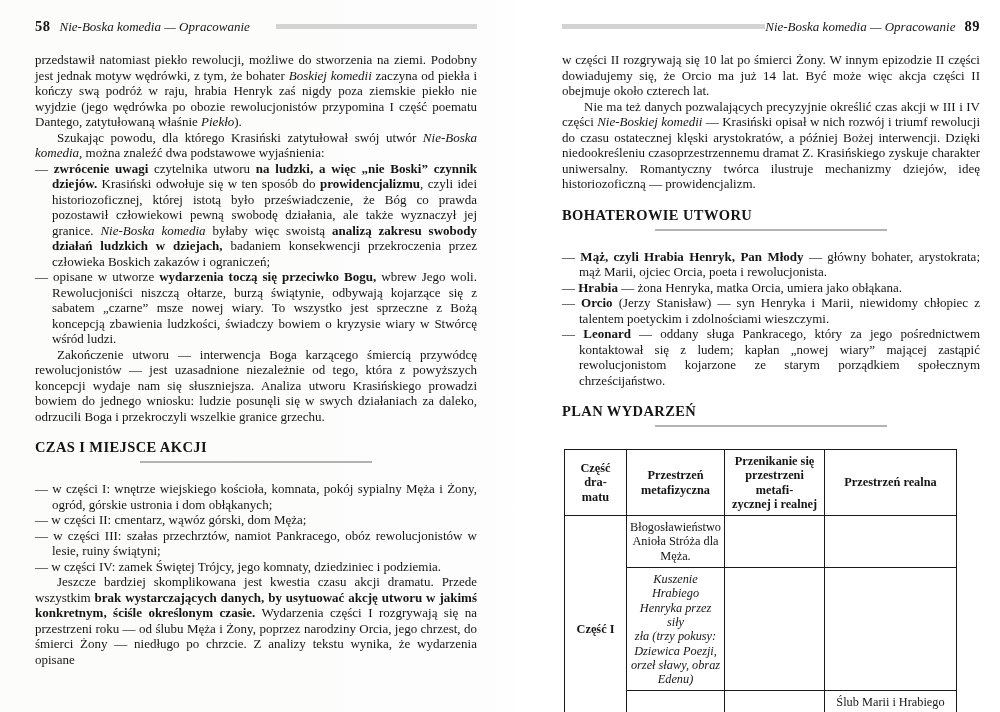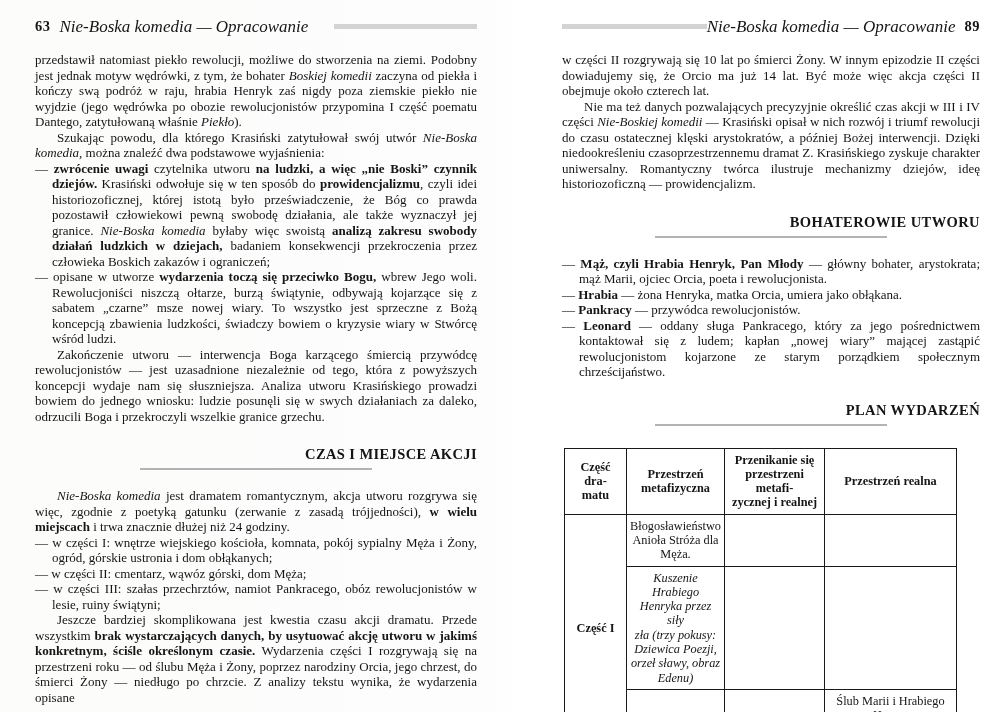--- a/index.html
+++ b/index.html
@@ -6,91 +6,91 @@
   .book{
     position:relative;width:1000px;height:712px;overflow:hidden;
     background:linear-gradient(90deg,#fcfcfb 0%,#fdfdfd 49%,#ffffff 52%,#ffffff 100%);
     font-family:"Liberation Serif","DejaVu Serif",serif;color:#151515;
   }
   .page{position:absolute;top:18px;}
   .page-left{left:35px;width:442px;}
   .page-right{left:562px;width:418px;}
   .page-header{display:flex;align-items:center;height:17px;}
   .pagenum{font-weight:bold;font-size:14.5px;letter-spacing:.5px;}
-  .running-title{font-style:italic;font-size:17px;white-space:nowrap;}
+  .running-title{font-style:italic;font-size:13px;white-space:nowrap;}
   .page-left .running-title{margin-left:9px;}
   .page-right .running-title{margin-right:9px;}
   .header-bar{width:220px;height:5px;background:#d3d3d3;align-self:center;}
   .page-left .header-bar{margin-left:26px;}
   .page-right .header-bar{margin-right:auto;}
   .page-body{margin-top:17px;}
   .para{margin:0;text-align:justify;font-size:13px;line-height:15.5px;hyphens:auto;}
   .para.indent{text-indent:22px;}
   .para.bullet{padding-left:17px;text-indent:-17px;}
   .b{font-weight:bold;}
   .i{font-style:italic;}
-  .heading{margin:22px 0 18px;text-align:right;}
+  .heading{margin:15px 0 18px;text-align:left;}
   .heading-text{font-weight:bold;font-size:14.5px;letter-spacing:.4px;}
   .heading-rule{width:232px;height:2px;background:#b3b3b3;margin:5px auto 0;}
   table.plan{border-collapse:collapse;margin-top:22px;margin-left:2px;
     font-size:12.3px;line-height:14.3px;table-layout:fixed;}
   table.plan th,table.plan td{
     border:1.5px solid #1a1a1a;text-align:center;vertical-align:middle;
     padding:4px 3px;white-space:pre-line;}
   table.plan th{font-weight:bold;}
   td.rowlabel{font-weight:bold;}
   tr.r1 td{height:42px;font-family:Liberation Serif, serif;}
   tr.r2 td{height:84px;font-style:italic;}
   tr.r3 td{height:40px;}
 </style>
 </head>
 <body>
 
 <div class="book">
 
   <div class="page page-left">
     <div class="page-header">
-      <span class="pagenum">63</span>
+      <span class="pagenum">58</span>
       <span class="running-title">Nie-Boska komedia — Opracowanie</span>
       <span class="header-bar"></span>
     </div>
     <div class="page-body" id="left-body">
         <p class="para">przedstawił natomiast piekło rewolucji, możliwe do stworzenia na ziemi. Podobny jest jednak motyw wędrówki, z tym, że bohater <span class="i">Boskiej komedii</span> zaczyna od piekła i kończy swą podróż w raju, hrabia Henryk zaś nigdy poza ziemskie piekło nie wyjdzie (jego wędrówka po obozie rewolucjonistów przypomina I część poematu Dantego, zatytułowaną właśnie <span class="i">Piekło</span>).</p>
         <p class="para indent">Szukając powodu, dla którego Krasiński zatytułował swój utwór <span class="i">Nie-Boska komedia,</span> można znaleźć dwa podstawowe wyjaśnienia:</p>
         <p class="para bullet">— <span class="b">zwrócenie uwagi</span> czytelnika utworu <span class="b">na ludzki, a więc „nie Boski” czynnik dziejów.</span> Krasiński odwołuje się w ten sposób do <span class="b">prowidencjalizmu</span>, czyli idei historiozoficznej, której istotą było przeświadczenie, że Bóg co prawda pozostawił człowiekowi pewną swobodę działania, ale także wyznaczył jej granice. <span class="i">Nie-Boska komedia</span> byłaby więc swoistą <span class="b">analizą zakresu swobody działań ludzkich w dziejach,</span> badaniem konsekwencji przekroczenia przez człowieka Boskich zakazów i ograniczeń;</p>
         <p class="para bullet">— opisane w utworze <span class="b">wydarzenia toczą się przeciwko Bogu,</span> wbrew Jego woli. Rewolucjoniści niszczą ołtarze, burzą świątynie, odbywają kojarzące się z sabatem „czarne” msze nowej wiary. To wszystko jest sprzeczne z Bożą koncepcją zbawienia ludzkości, świadczy bowiem o kryzysie wiary w Stwórcę wśród ludzi.</p>
         <p class="para indent">Zakończenie utworu — interwencja Boga karzącego śmiercią przywódcę rewolucjonistów — jest uzasadnione niezależnie od tego, która z powyższych koncepcji wydaje nam się słuszniejsza. Analiza utworu Krasińskiego prowadzi bowiem do jednego wniosku: ludzie posunęli się w swych działaniach za daleko, odrzucili Boga i przekroczyli wszelkie granice grzechu.</p>
         <div class="heading">
           <div class="heading-text">CZAS I MIEJSCE AKCJI</div>
           <div class="heading-rule"></div>
         </div>
-        <p class="para indent"><span class="i">Nie-Boska komedia</span> jest dramatem romantycznym, akcja utworu rozgrywa się więc, zgodnie z poetyką gatunku (zerwanie z zasadą trójjedności), <span class="b">w wielu miejscach</span> i trwa znacznie dłużej niż 24 godziny.</p>
         <p class="para bullet">— w części I: wnętrze wiejskiego kościoła, komnata, pokój sypialny Męża i Żony, ogród, górskie ustronia i dom obłąkanych;</p>
         <p class="para bullet">— w części II: cmentarz, wąwóz górski, dom Męża;</p>
         <p class="para bullet">— w części III: szałas przechrztów, namiot Pankracego, obóz rewolucjonistów w lesie, ruiny świątyni;</p>
+        <p class="para bullet">— w części IV: zamek Świętej Trójcy, jego komnaty, dziedziniec i podziemia.</p>
         <p class="para indent">Jeszcze bardziej skomplikowana jest kwestia czasu akcji dramatu. Przede wszystkim <span class="b">brak wystarczających danych, by usytuować akcję utworu w jakimś konkretnym, ściśle określonym czasie.</span> Wydarzenia części I rozgrywają się na przestrzeni roku — od ślubu Męża i Żony, poprzez narodziny Orcia, jego chrzest, do śmierci Żony — niedługo po chrzcie. Z analizy tekstu wynika, że wydarzenia opisane</p>
       </div>
   </div>
 
   <div class="page page-right">
     <div class="page-header">
       <span class="header-bar"></span>
       <span class="running-title">Nie-Boska komedia — Opracowanie</span>
       <span class="pagenum">89</span>
     </div>
     <div class="page-body" id="right-body">
         <p class="para">w części II rozgrywają się 10 lat po śmierci Żony. W innym epizodzie II części dowiadujemy się, że Orcio ma już 14 lat. Być może więc akcja części II obejmuje około czterech lat.</p>
         <p class="para indent">Nie ma też danych pozwalających precyzyjnie określić czas akcji w III i IV części <span class="i">Nie-Boskiej komedii</span> — Krasiński opisał w nich rozwój i triumf rewolucji do czasu ostatecznej klęski arystokratów, a później Bożej interwencji. Dzięki niedookreśleniu czasoprzestrzennemu dramat Z. Krasińskiego zyskuje charakter uniwersalny. Romantyczny twórca ilustruje mechanizmy dziejów, ideę historiozoficzną — prowidencjalizm.</p>
         <div class="heading">
           <div class="heading-text">BOHATEROWIE UTWORU</div>
           <div class="heading-rule"></div>
         </div>
         <p class="para bullet">— <span class="b">Mąż, czyli Hrabia Henryk, Pan Młody</span> — główny bohater, arystokrata; mąż Marii, ojciec Orcia, poeta i rewolucjonista.</p>
         <p class="para bullet">— <span class="b">Hrabia</span> — żona Henryka, matka Orcia, umiera jako obłąkana.</p>
-        <p class="para bullet">— <span class="b">Pankracy</span> — przywódca rewolucjonistów.</p>
+        <p class="para bullet">— <span class="b">Orcio</span> (Jerzy Stanisław) — syn Henryka i Marii, niewidomy chłopiec z talentem poetyckim i zdolnościami wieszczymi.</p>
         <p class="para bullet">— <span class="b">Leonard</span> — oddany sługa Pankracego, który za jego pośrednictwem kontaktował się z ludem; kapłan „nowej wiary” mającej zastąpić rewolucjonistom kojarzone ze starym porządkiem społecznym chrześcijaństwo.</p>
         <div class="heading">
           <div class="heading-text">PLAN WYDARZEŃ</div>
           <div class="heading-rule"></div>
         </div>
         <table class="plan">
           <colgroup>
             <col style="width: 62px;">
             <col style="width: 98px;">
             <col style="width: 100px;">

